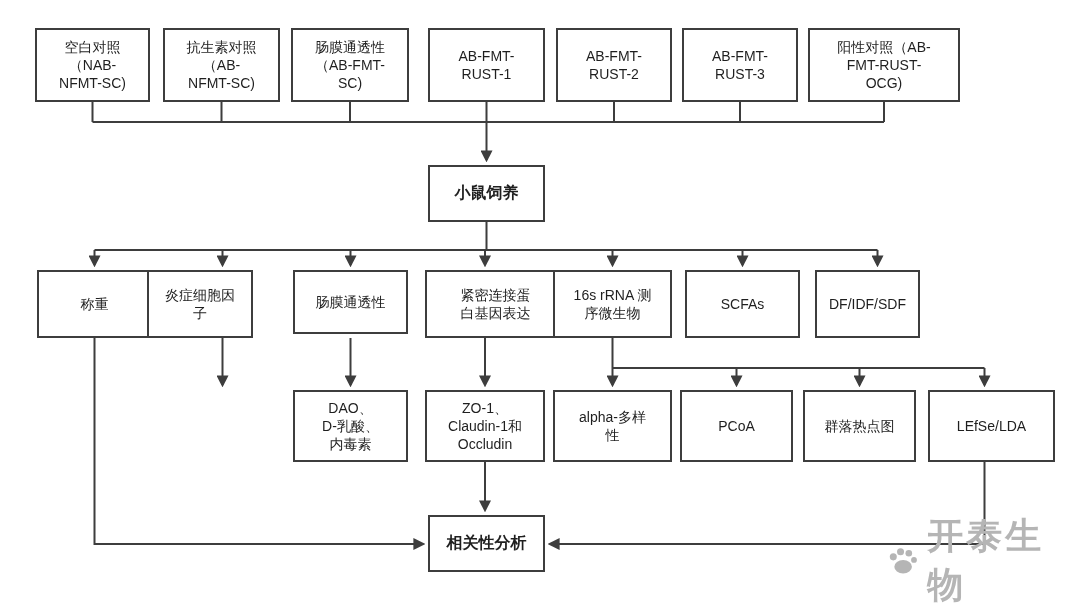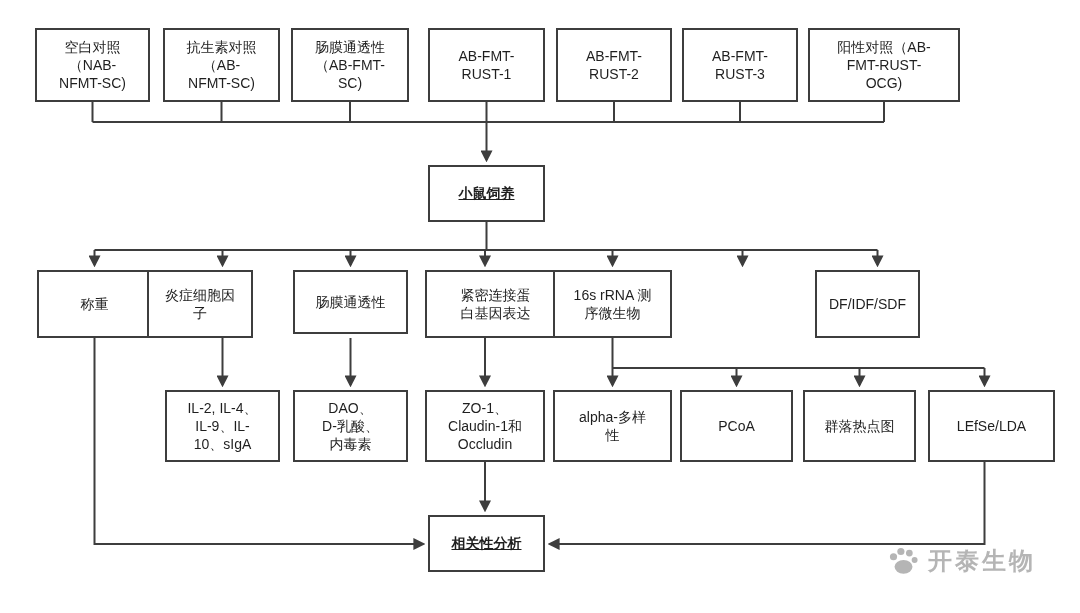--- a/index.html
+++ b/index.html
@@ -20,28 +20,28 @@
   svg.connectors{position:absolute;left:0;top:0;pointer-events:none;}
   svg.connectors path.connector{stroke:var(--line);stroke-width:2;fill:none;}
   #arrowhead path{fill:var(--line);stroke:none;}
   .node{
     position:absolute;box-sizing:border-box;
     border:2px solid var(--border);background:#fff;
     display:flex;align-items:center;justify-content:center;
     text-align:center;font-size:14px;line-height:1.3;
     white-space:pre-line;padding:2px 4px;
   }
-  .node.bold{font-weight:bold;font-size:14px;text-decoration:underline;}
+  .node.bold{font-weight:bold;font-size:16px;}
   .watermark{
     position:absolute;left:884px;top:534px;height:54px;
     display:flex;align-items:center;gap:6px;
     color:var(--watermark);
   }
   .watermark .wm-text{
-    font-size:24px;letter-spacing:3px;font-weight:bold;color:var(--watermark);
+    font-size:36px;letter-spacing:3px;font-weight:bold;color:var(--watermark);
   }
   .wm-icon{display:block;}
   .wm-icon ellipse,.wm-icon circle{fill:var(--watermark);}
 </style>
 </head>
 <body>
 
 <div class="canvas">
 
   <svg class="connectors" width="1080" height="613" viewBox="0 0 1080 613" aria-hidden="true">
@@ -101,25 +101,23 @@
   <div class="node bold" style="left:428px;top:165px;width:117px;height:57px">小鼠饲养</div>
 
   <div class="node" style="left:37px;top:270px;width:115px;height:68px">称重</div>
   <div class="node" style="left:147px;top:270px;width:106px;height:68px">炎症细胞因
 子</div>
   <div class="node" style="left:293px;top:270px;width:115px;height:64px">肠膜通透性</div>
   <div class="node" style="left:425px;top:270px;width:141px;height:68px">紧密连接蛋
 白基因表达</div>
   <div class="node" style="left:553px;top:270px;width:119px;height:68px">16s rRNA 测
 序微生物</div>
+  <div class="node" style="left:685px;top:270px;width:115px;height:68px">SCFAs</div>
   <div class="node" style="left:815px;top:270px;width:105px;height:68px">DF/IDF/SDF</div>
 
-  <div class="node" style="left:165px;top:390px;width:115px;height:72px">IL-2, IL-4、
-IL-9、IL-
-10、sIgA</div>
   <div class="node" style="left:293px;top:390px;width:115px;height:72px">DAO、
 D-乳酸、
 内毒素</div>
   <div class="node" style="left:425px;top:390px;width:120px;height:72px">ZO-1、
 Claudin-1和
 Occludin</div>
   <div class="node" style="left:553px;top:390px;width:119px;height:72px">alpha-多样
 性</div>
   <div class="node" style="left:680px;top:390px;width:113px;height:72px">PCoA</div>
   <div class="node" style="left:803px;top:390px;width:113px;height:72px">群落热点图</div>

